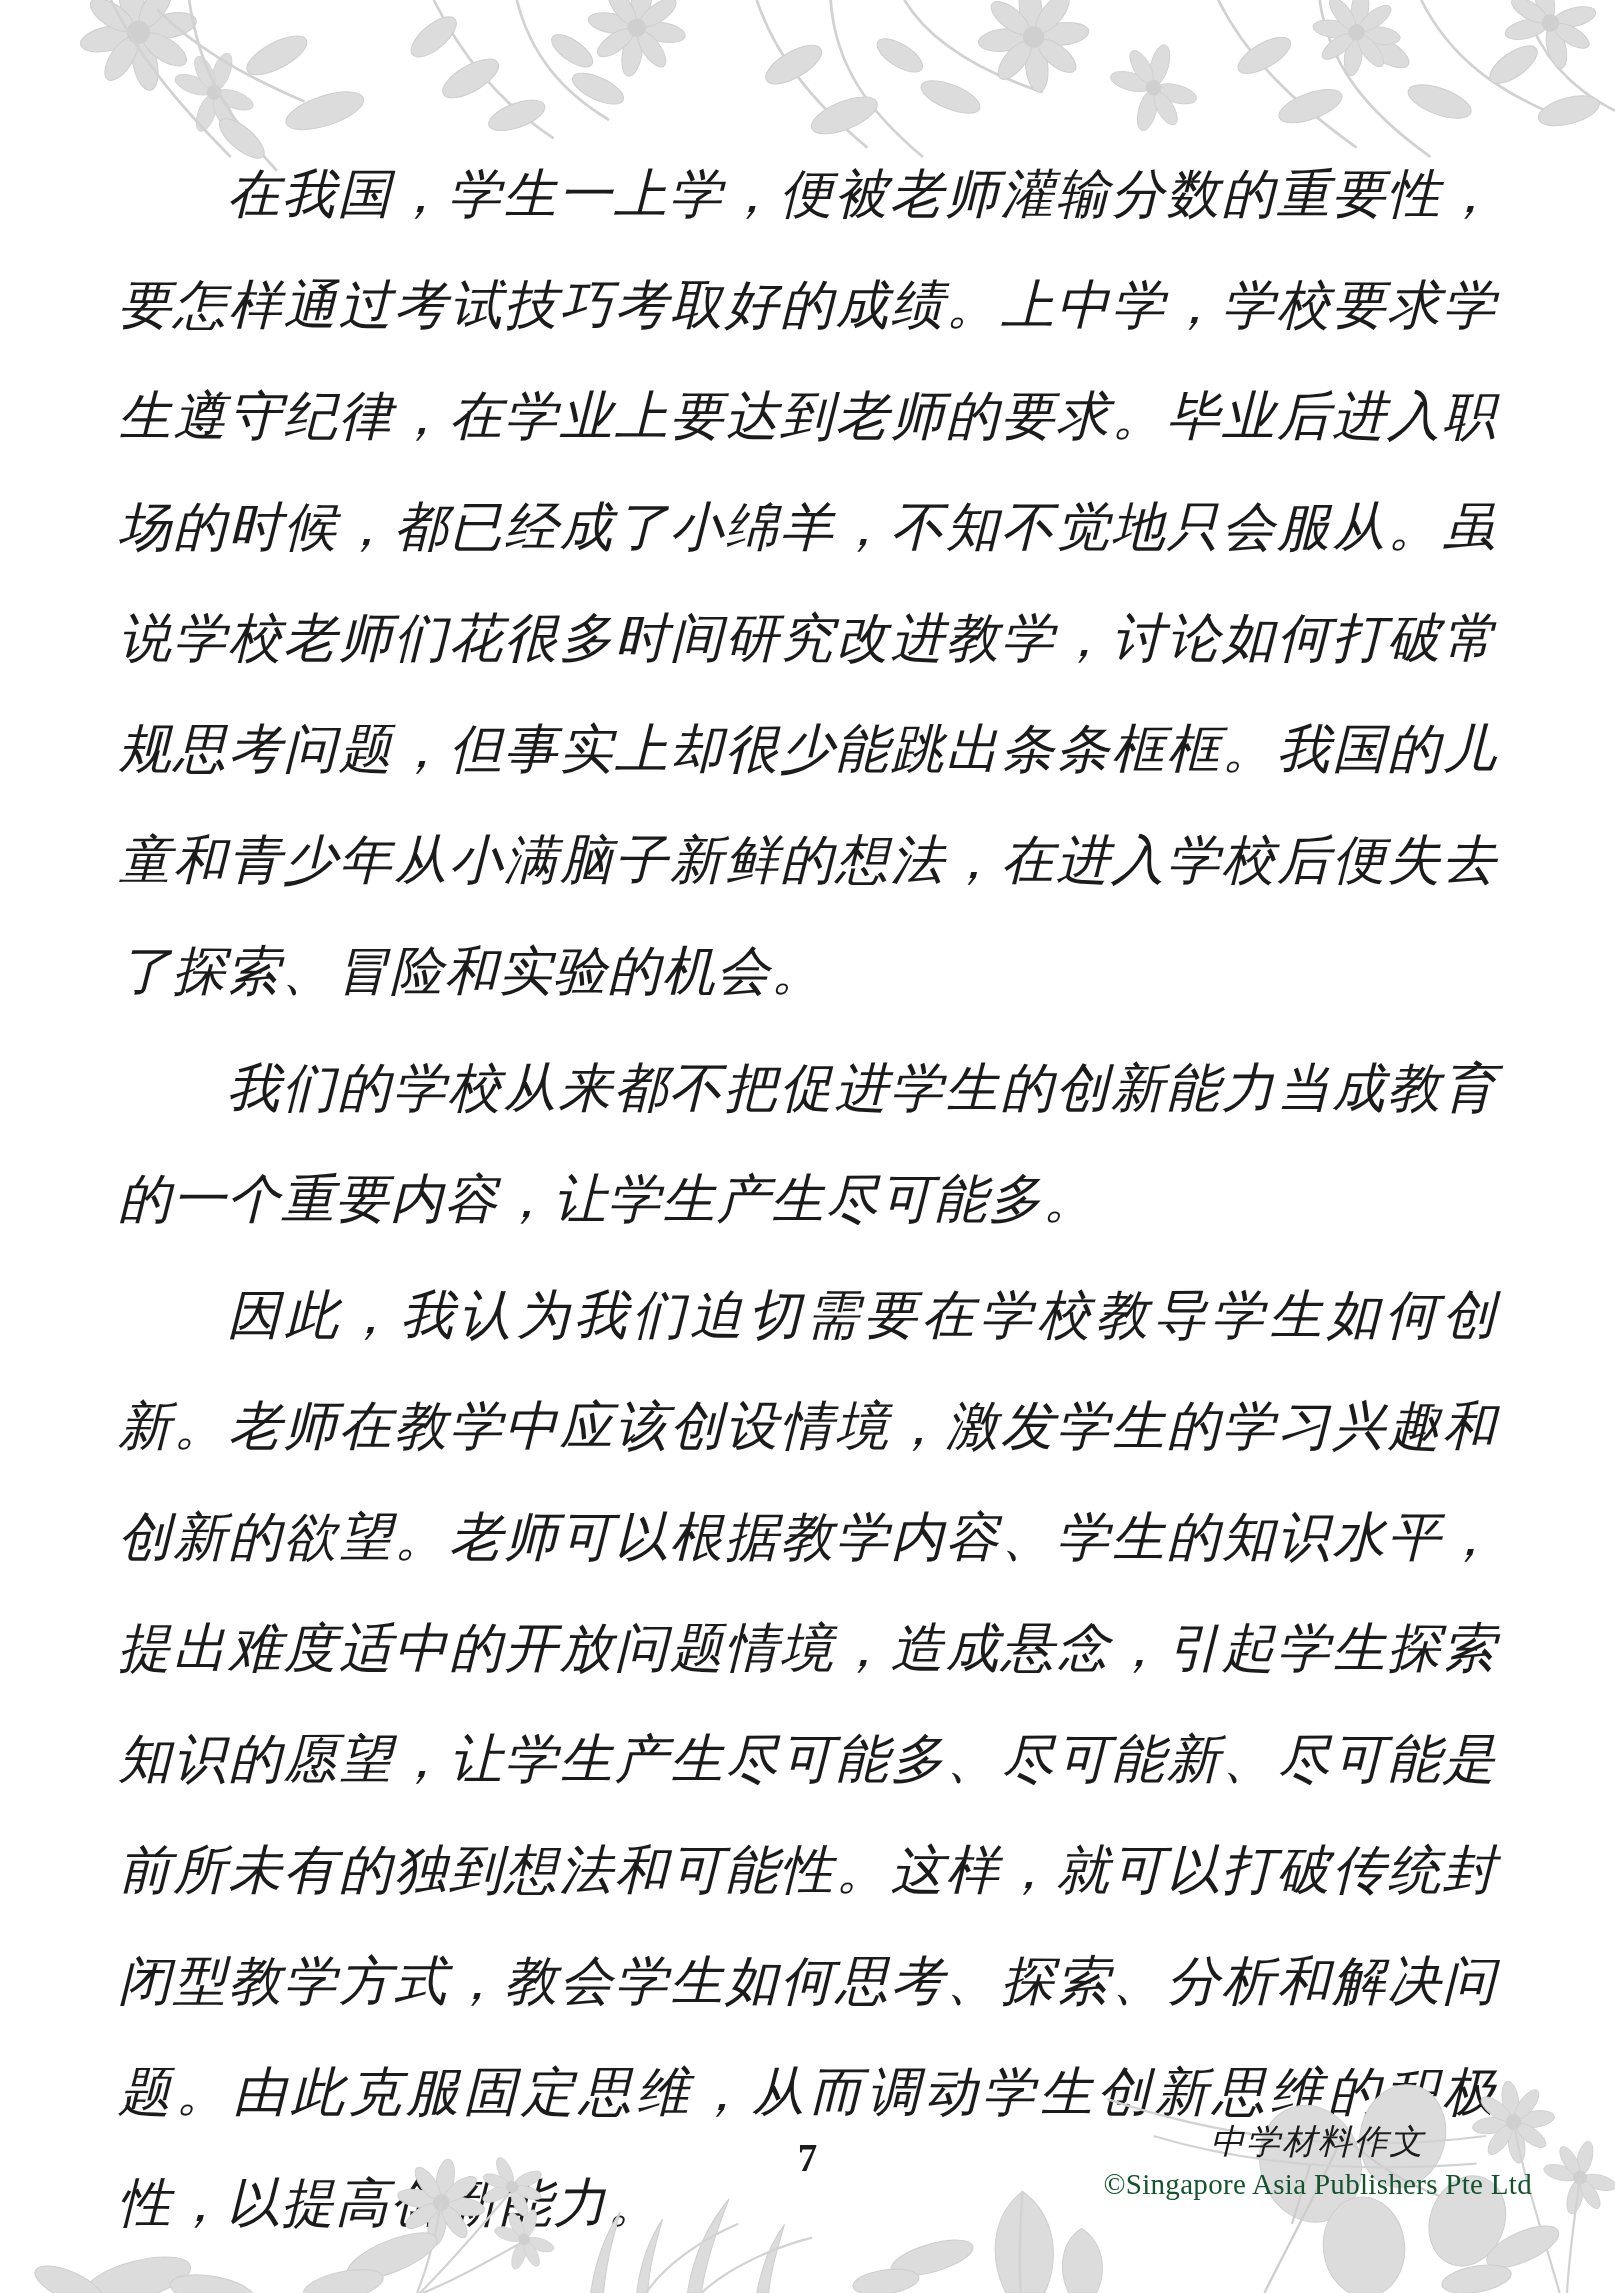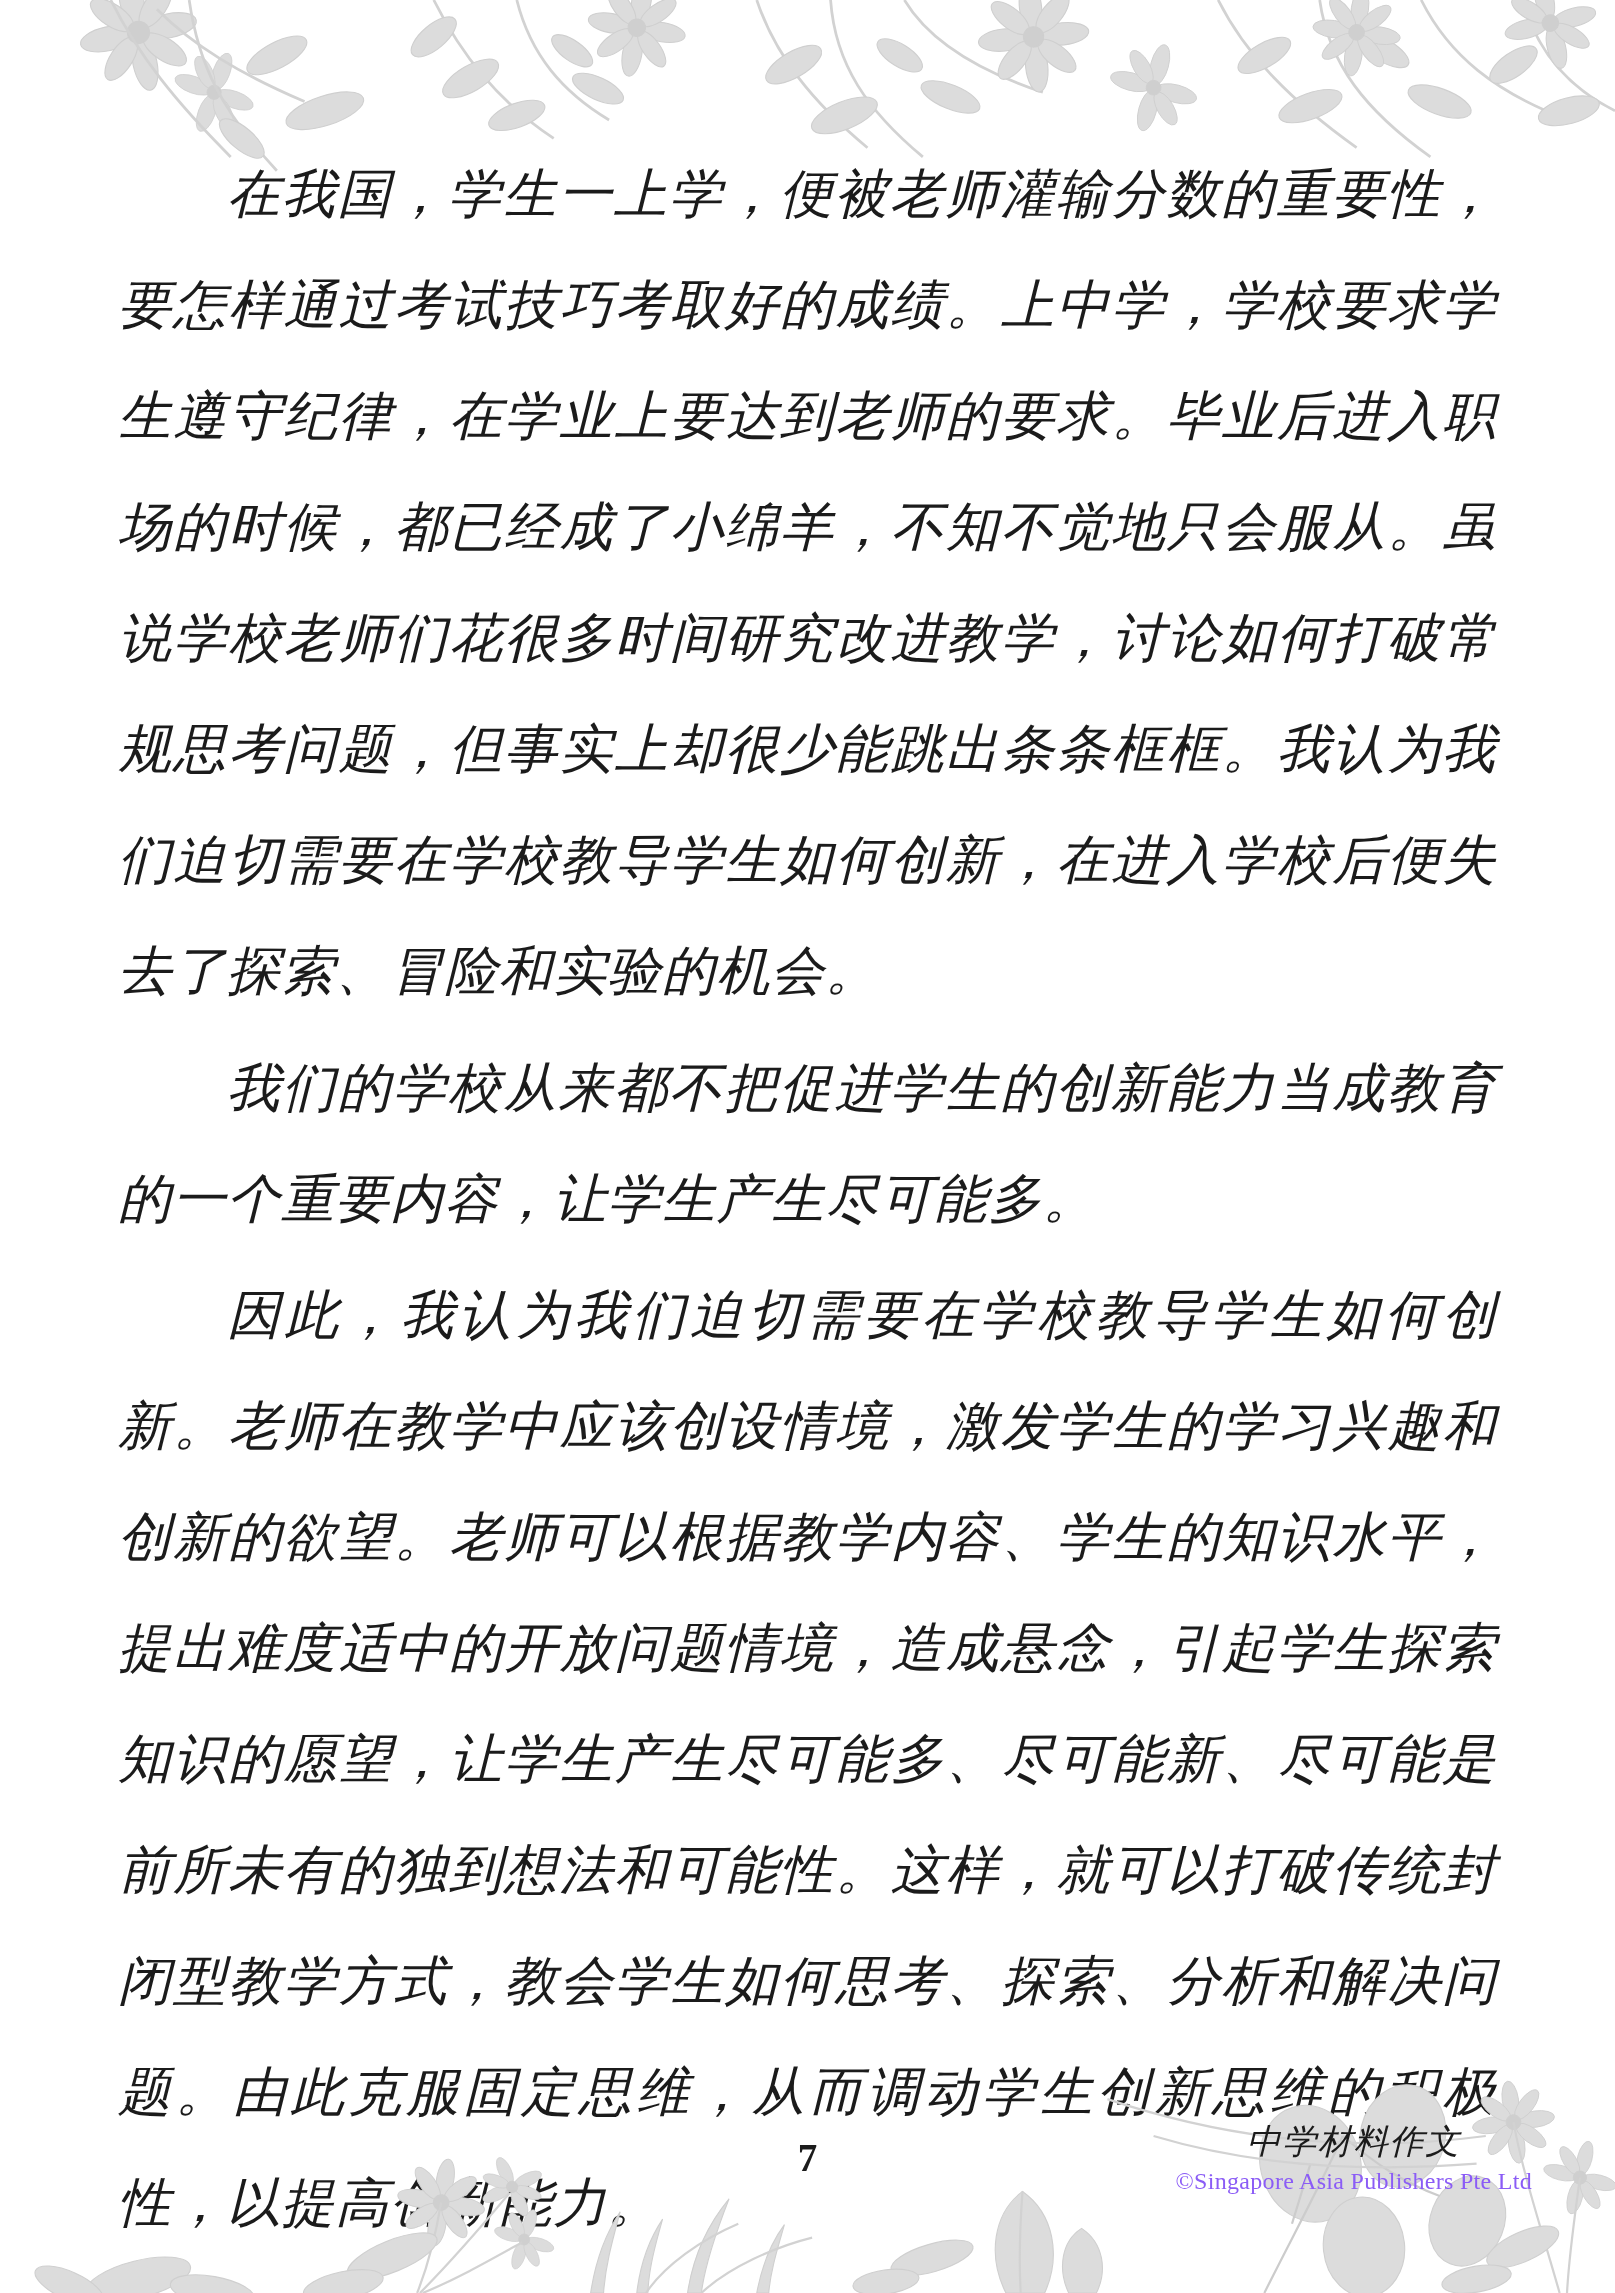--- a/index.html
+++ b/index.html
@@ -82,22 +82,22 @@
   .imprint-cn {
     font-family: "DejaVu Serif", "Liberation Serif", serif;
     font-size: 34px;
     color: #1b1b1b;
     letter-spacing: 1.8px;
     font-style: italic;
     font-weight: 500;
   }
   .imprint-en {
     font-family: "Liberation Serif", "DejaVu Serif", serif;
-    font-size: 24px;
-    color: #8b5cf6;
+    font-size: 29px;
+    color: #14532d;
     margin-top: 3.7px;
     letter-spacing: 0.3px;
   }
 </style>
 </head>
 <body>
 
 <div class="page">
 
   <div class="floral-band floral-top">
@@ -228,21 +228,21 @@
           <ellipse cx="30" cy="0" rx="26" ry="11"></ellipse>
           <ellipse cx="-21" cy="-21" rx="24" ry="10" transform="rotate(45 -21 -21)"></ellipse>
           <ellipse cx="21" cy="21" rx="24" ry="10" transform="rotate(45 21 21)"></ellipse>
           <circle cx="0" cy="0" r="10" fill="#cfcfcf"></circle>
         </g>
       </g>
     </svg>
   </div>
 
   <div class="content">
-    <p class="para">在我国，学生一上学，便被老师灌输分数的重要性，要怎样通过考试技巧考取好的成绩。上中学，学校要求学生遵守纪律，在学业上要达到老师的要求。毕业后进入职场的时候，都已经成了小绵羊，不知不觉地只会服从。虽说学校老师们花很多时间研究改进教学，讨论如何打破常规思考问题，但事实上却很少能跳出条条框框。我认为我们迫切需要在学校教导学生如何创新，在进入学校后便失去了探索、冒险和实验的机会。</p>
+    <p class="para">在我国，学生一上学，便被老师灌输分数的重要性，要怎样通过考试技巧考取好的成绩。上中学，学校要求学生遵守纪律，在学业上要达到老师的要求。毕业后进入职场的时候，都已经成了小绵羊，不知不觉地只会服从。虽说学校老师们花很多时间研究改进教学，讨论如何打破常规思考问题，但事实上却很少能跳出条条框框。我国的儿童和青少年从小满脑子新鲜的想法，在进入学校后便失去了探索、冒险和实验的机会。</p>
     <p class="para">我们的学校从来都不把促进学生的创新能力当成教育的一个重要内容，让学生产生尽可能多。</p>
     <p class="para">因此，我认为我们迫切需要在学校教导学生如何创新。老师在教学中应该创设情境，激发学生的学习兴趣和创新的欲望。老师可以根据教学内容、学生的知识水平，提出难度适中的开放问题情境，造成悬念，引起学生探索知识的愿望，让学生产生尽可能多、尽可能新、尽可能是前所未有的独到想法和可能性。这样，就可以打破传统封闭型教学方式，教会学生如何思考、探索、分析和解决问题。由此克服固定思维，从而调动学生创新思维的积极性，以提高创新能力。</p>
   </div>
 
   <div class="floral-band floral-bottom">
     <svg viewBox="0 0 1750 470" preserveAspectRatio="none" aria-hidden="true">
       <g fill="#dcdcdc" stroke="#cfcfcf" stroke-width="1.2">
 
         <g transform="translate(478,372) rotate(10) scale(0.85)">
           <ellipse cx="0" cy="-30" rx="11" ry="26"></ellipse>

